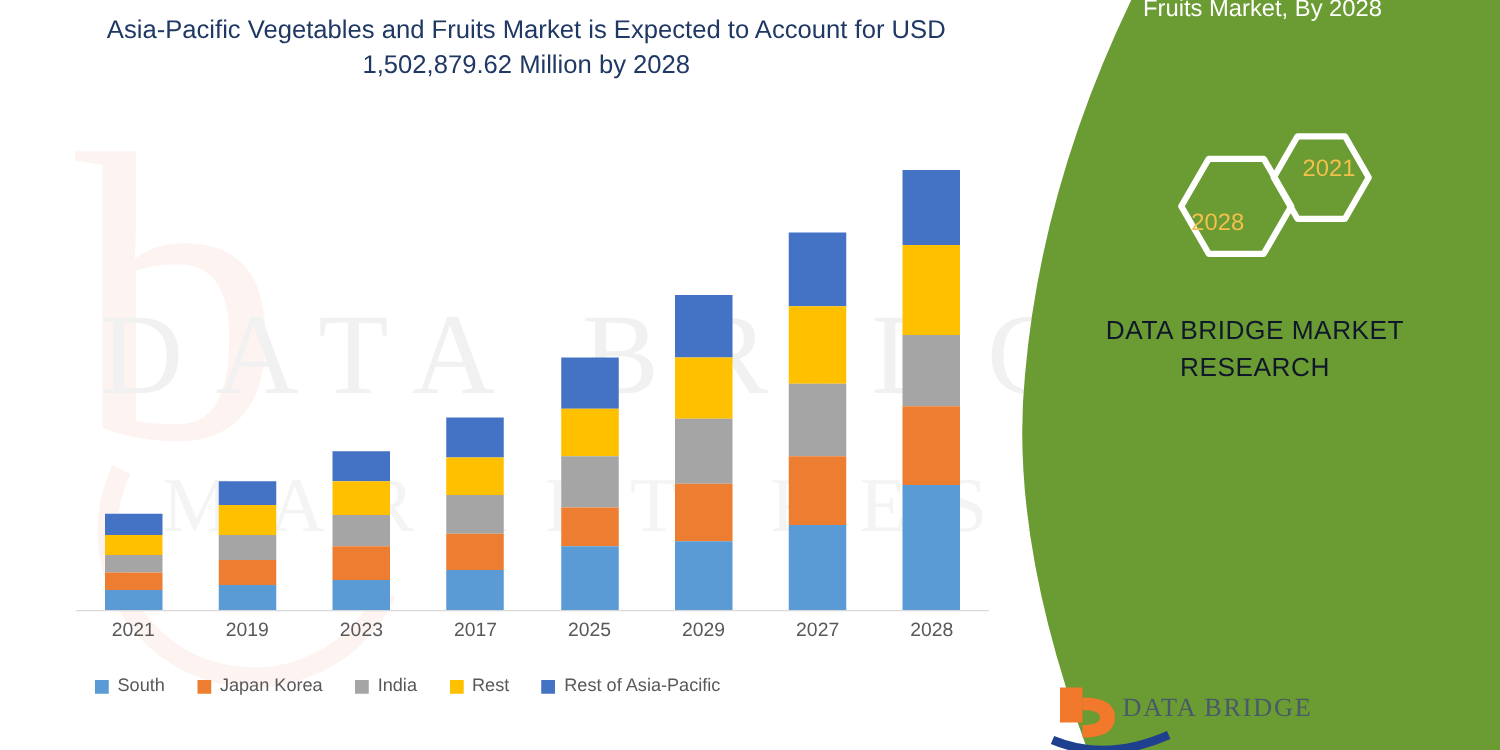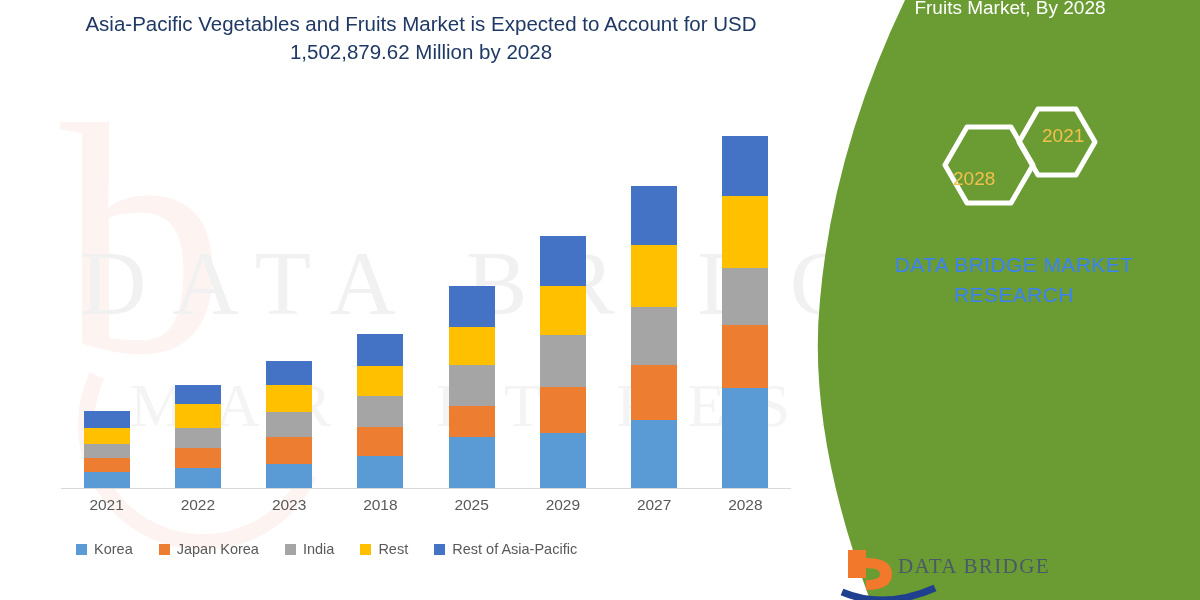--- a/index.html
+++ b/index.html
@@ -183,24 +183,24 @@
     position: absolute;
     color: #F2C14B;
     font-size: 19px;
     font-family: "Liberation Sans", sans-serif;
   }
   .hex-2028-label { left: 38px; top: 68px; }
   .hex-2021-label { left: 127px; top: 25px; }
 
   .brand {
     position: absolute;
-    left: 39px; top: 250px;
+    left: 29px; top: 250px;
     width: 360px;
     text-align: center;
-    color: #3b82f6;
+    color: #0f172a;
     font-size: 21px;
     line-height: 30px;
     letter-spacing: 0.4px;
     font-family: "Liberation Sans", sans-serif;
   }
 
   .logo {
     position: absolute;
     left: 45px; top: 548px;
     width: 340px; height: 52px;
@@ -302,33 +302,33 @@
             <div class="seg" style="height: 72px; background: rgb(255, 192, 0);"></div>
             <div class="seg" style="height: 57px; background: rgb(165, 165, 165);"></div>
             <div class="seg" style="height: 63px; background: rgb(237, 125, 49);"></div>
             <div class="seg" style="height: 100px; background: rgb(91, 155, 213);"></div>
           </div>
         </div>
       </div>
 
     <div class="x-labels" id="x-labels">
         <div class="x-label">2021</div>
-        <div class="x-label">2022</div>
+        <div class="x-label">2019</div>
         <div class="x-label">2023</div>
-        <div class="x-label">2018</div>
+        <div class="x-label">2017</div>
         <div class="x-label">2025</div>
         <div class="x-label">2029</div>
         <div class="x-label">2027</div>
         <div class="x-label">2028</div>
       </div>
 
     <div class="legend" id="legend">
         <div class="legend-item">
           <span class="legend-swatch" style="background: rgb(91, 155, 213);"></span>
-          <span class="legend-label">Korea</span>
+          <span class="legend-label">South</span>
         </div>
         <div class="legend-item">
           <span class="legend-swatch" style="background: rgb(237, 125, 49);"></span>
           <span class="legend-label">Japan Korea</span>
         </div>
         <div class="legend-item">
           <span class="legend-swatch" style="background: rgb(165, 165, 165);"></span>
           <span class="legend-label">India</span>
         </div>
         <div class="legend-item">

